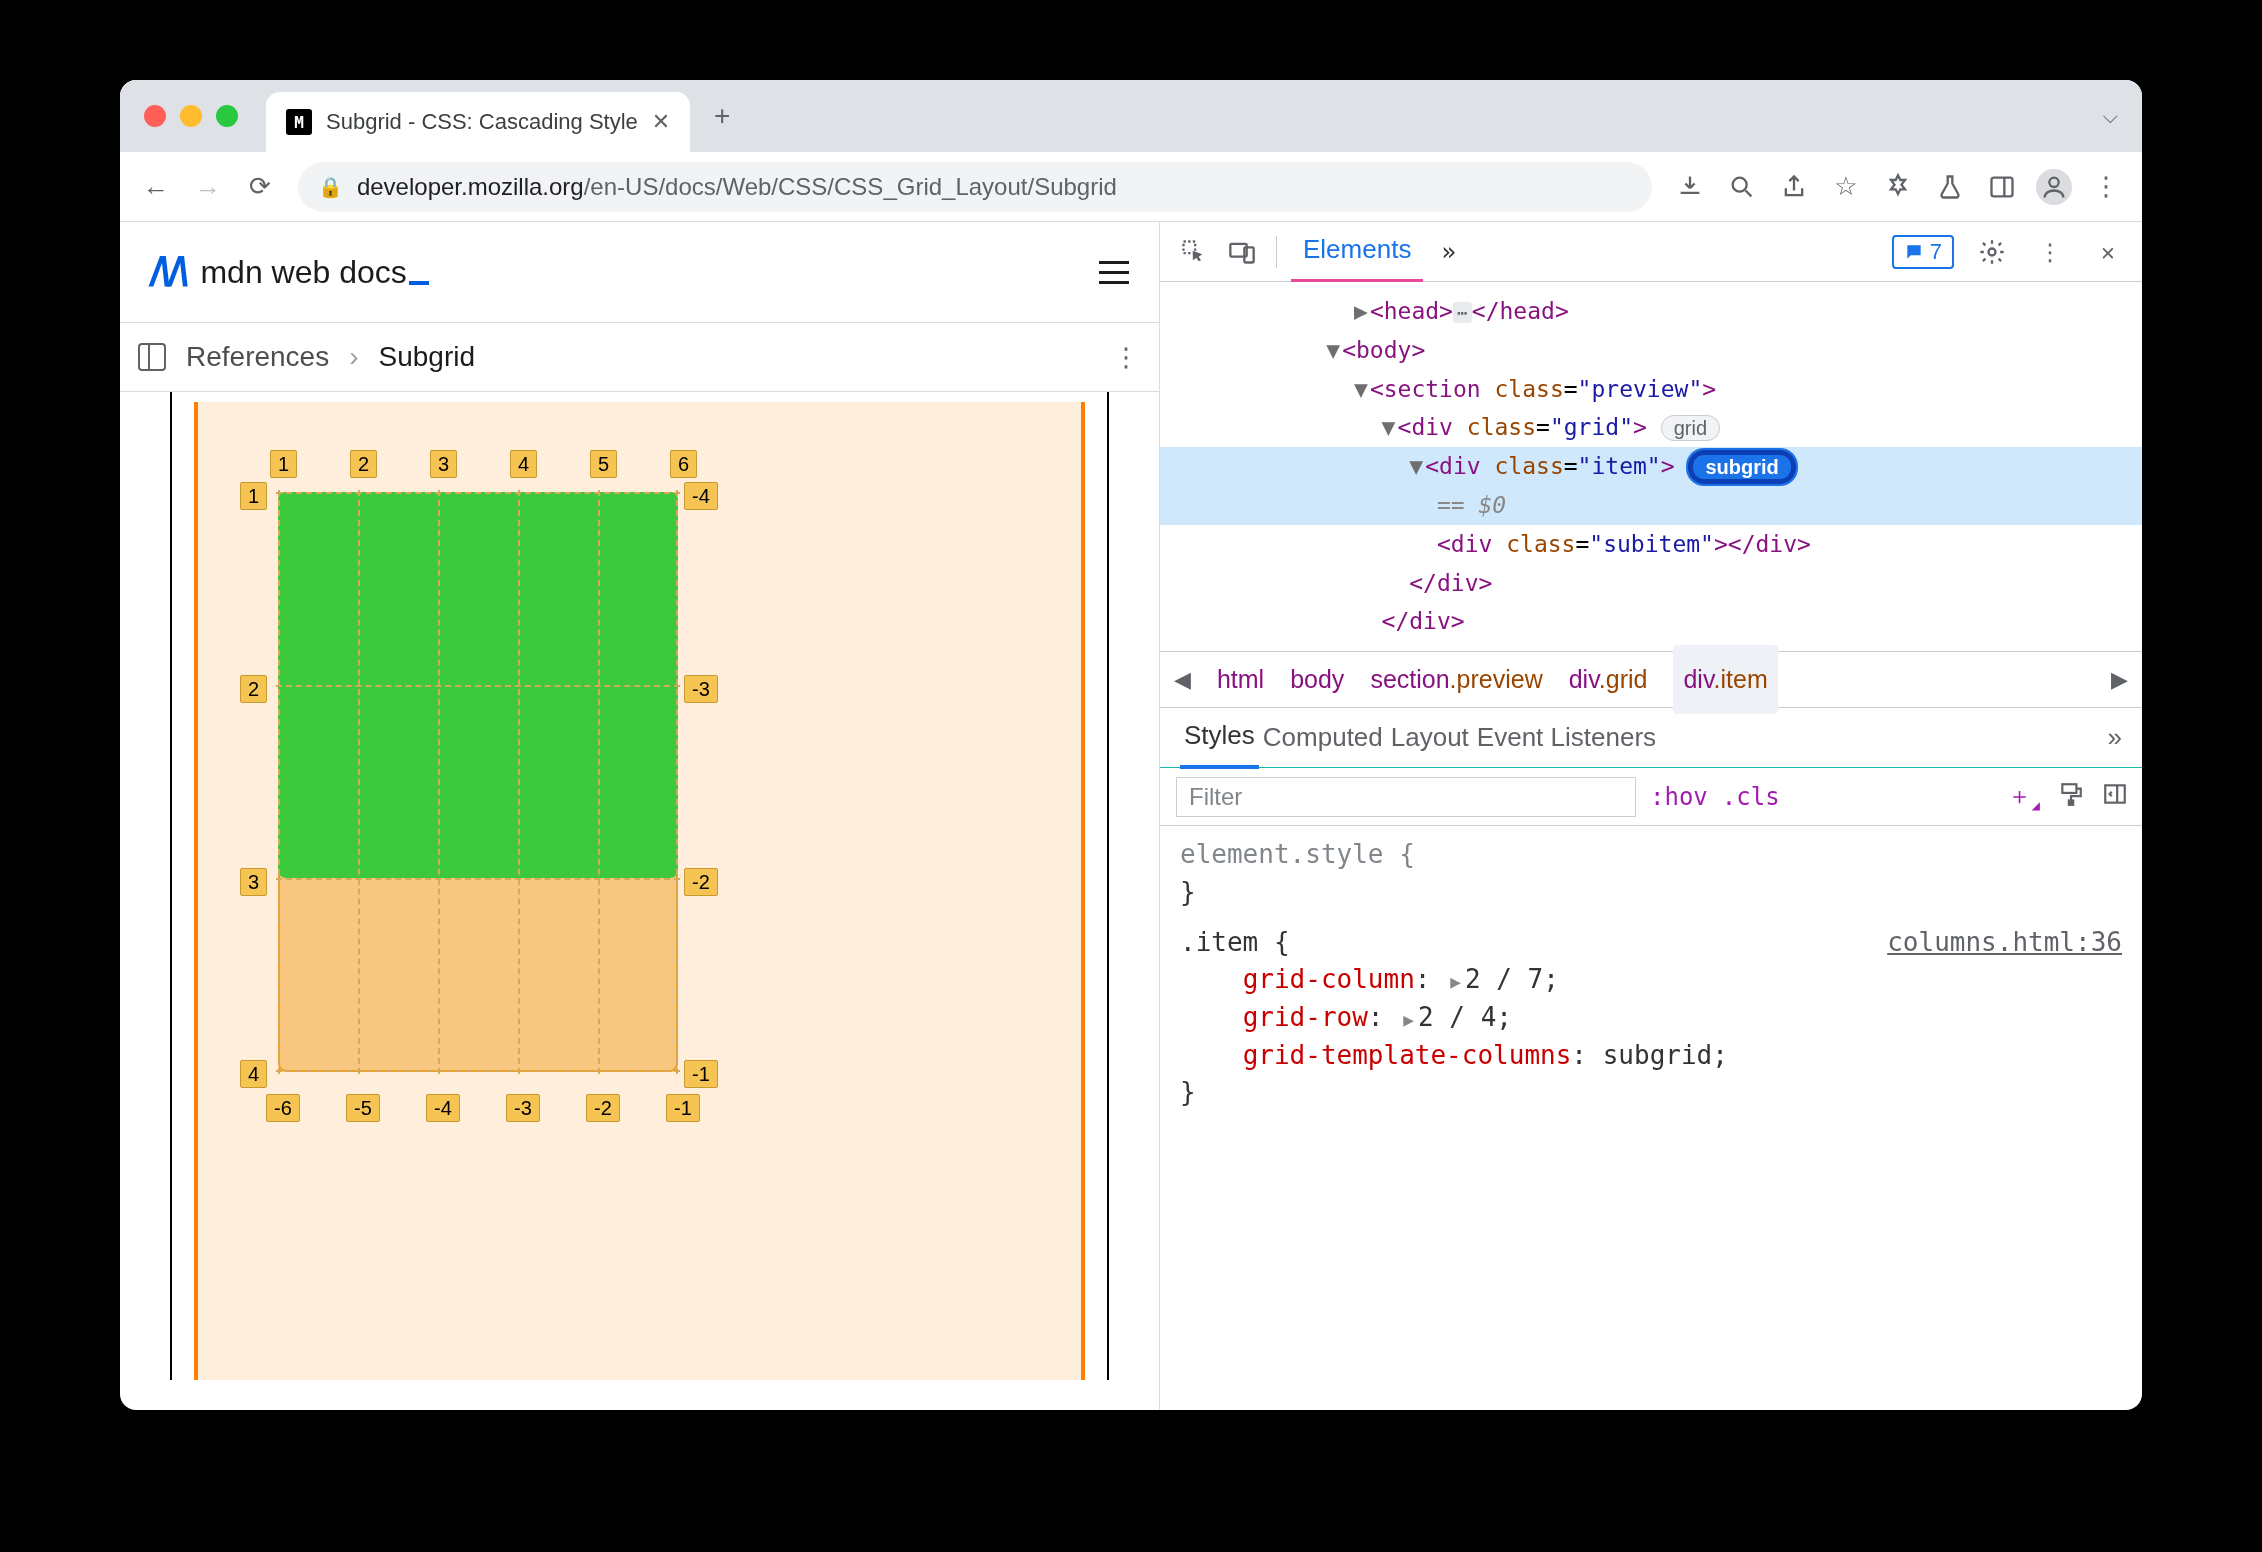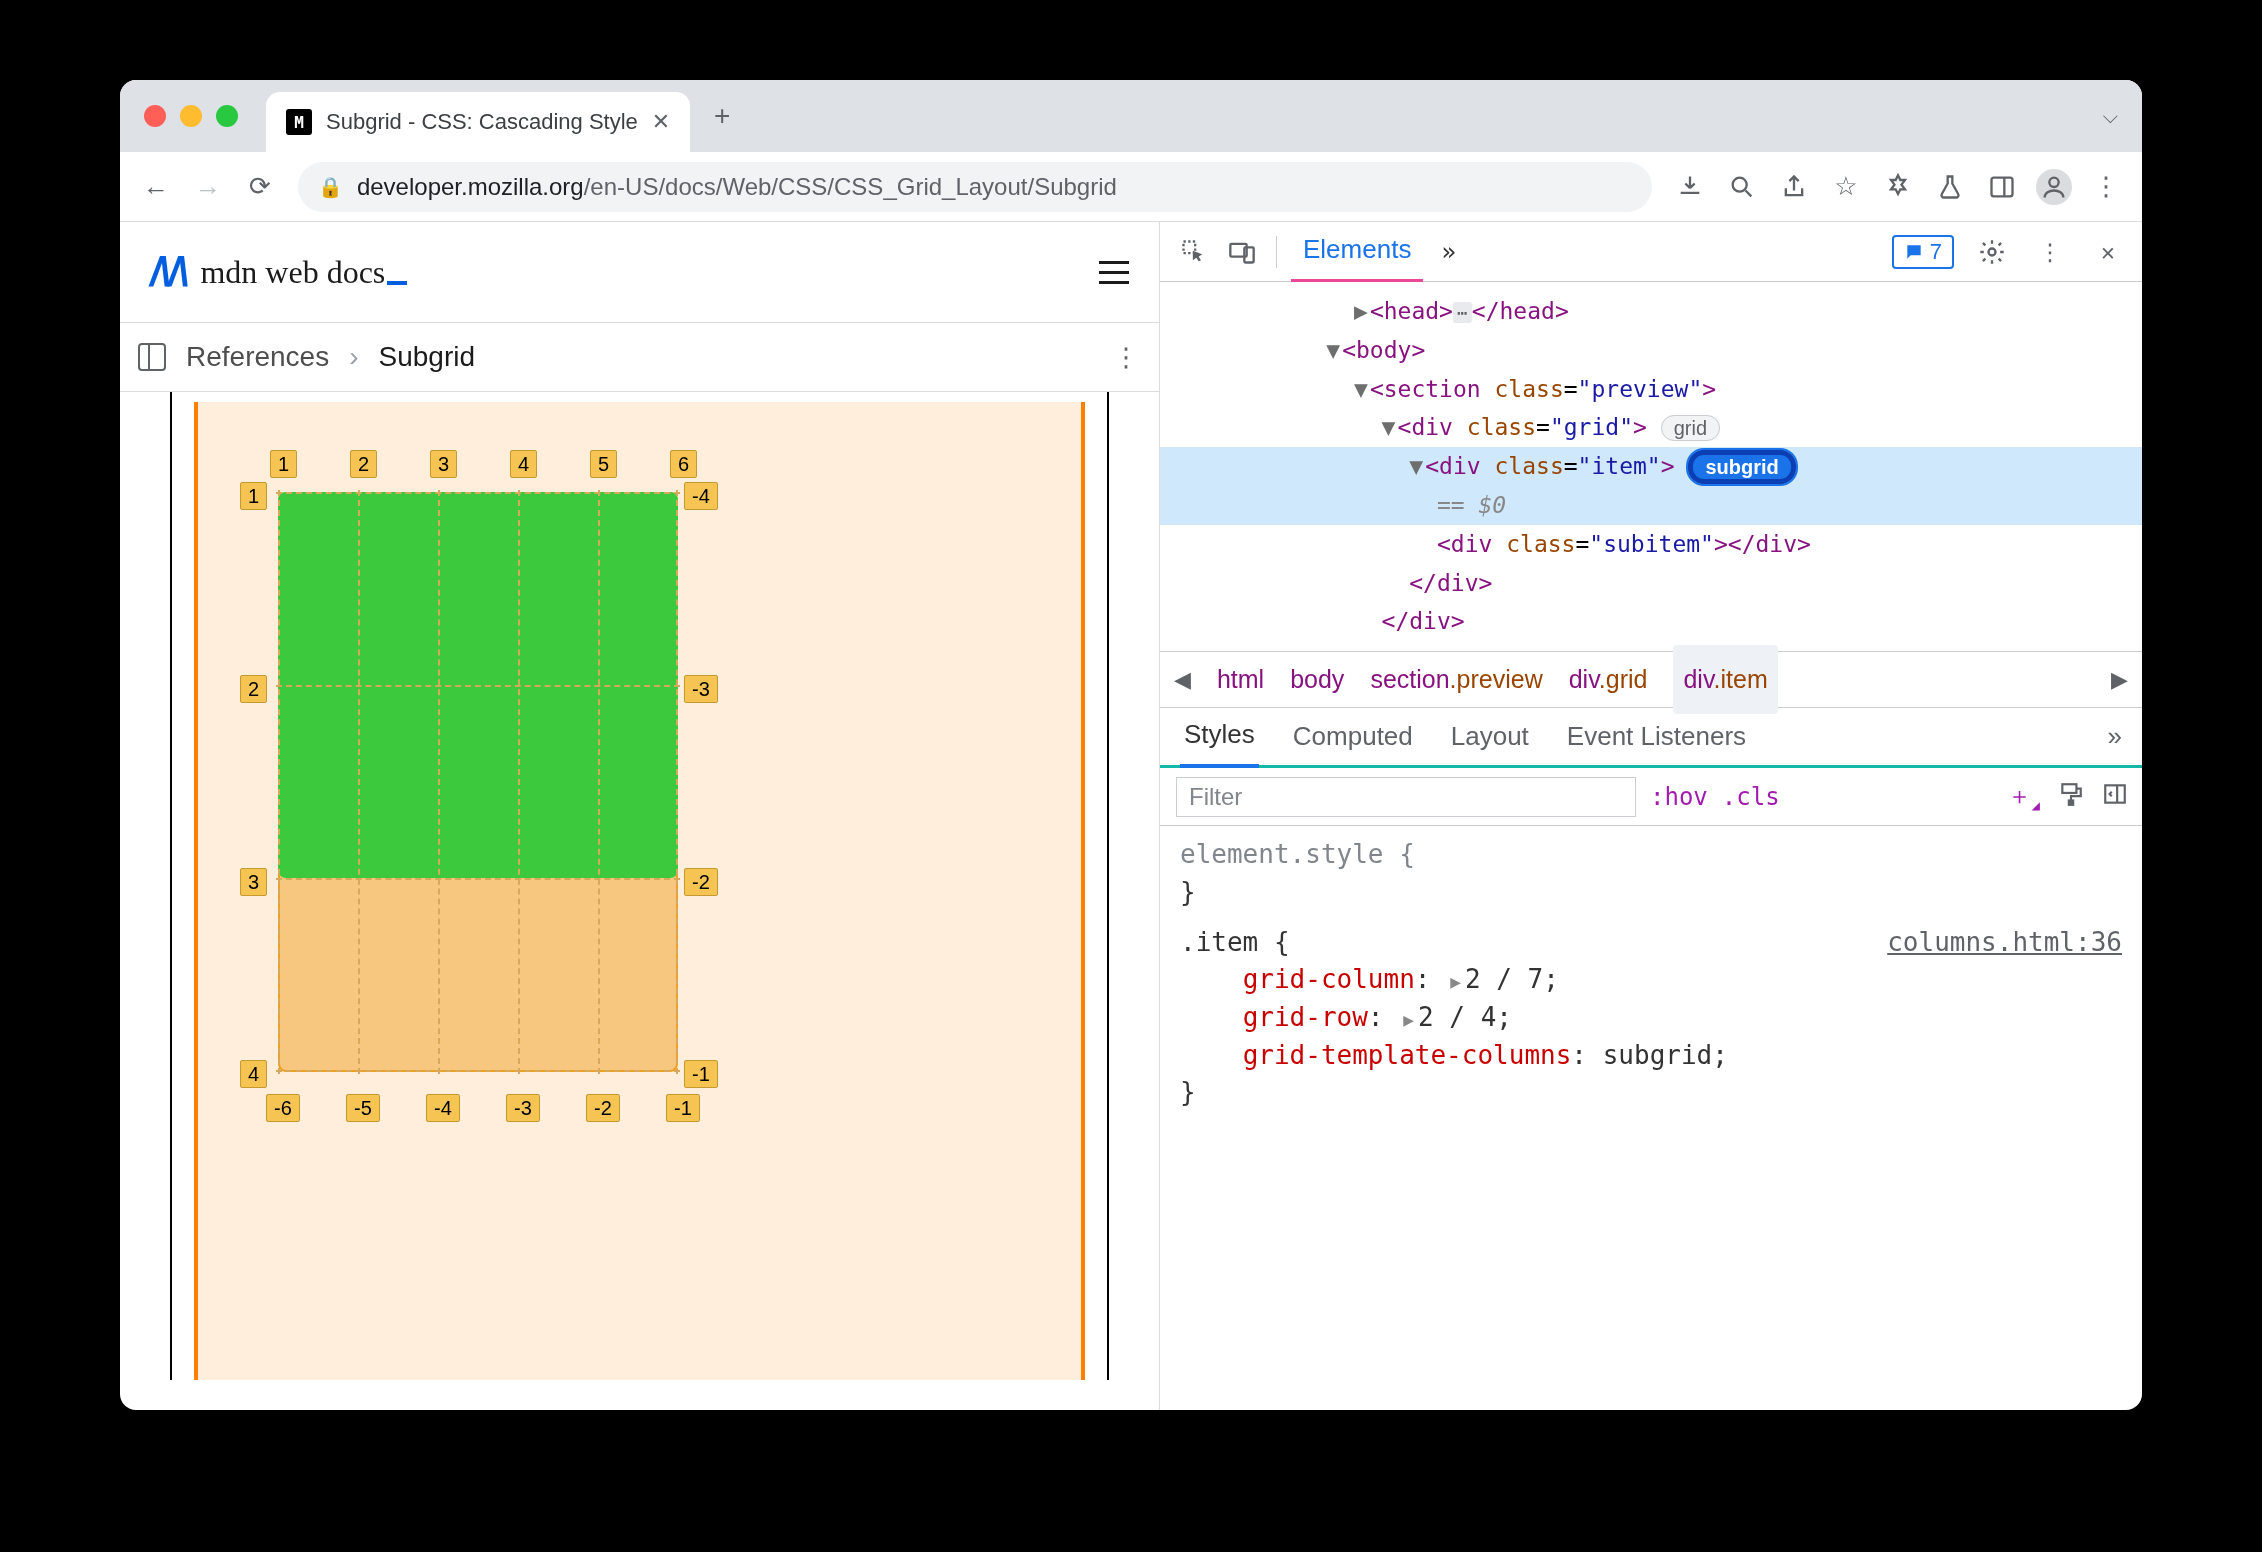--- a/index.html
+++ b/index.html
@@ -31,21 +31,21 @@
   .avatar { width: 36px; height: 36px; border-radius: 50%; background: #dadce0; display: flex; align-items: center; justify-content: center; }
 
   
   .main { display: flex; height: calc(100% - 142px); }
 
   
   .page { width: 1040px; border-right: 1px solid #dadce0; display: flex; flex-direction: column; overflow: hidden; }
   .mdnhead { height: 100px; display: flex; align-items: center; padding: 0 30px; }
   .mdnlogo { display: flex; align-items: center; gap: 14px; }
   .mdnlogo-mark { font-size: 40px; font-weight: 800; color: #015fdf; letter-spacing: -2px; font-style: italic; font-family: Arial Black, sans-serif; }
-  .mdnlogo-text { font-size: 32px; font-weight: 400; color: #1b1b1b; font-family: Liberation Serif, serif; }
+  .mdnlogo-text { font-size: 32px; font-weight: 400; color: #1b1b1b; }
   .mdnlogo-cursor { display: inline-block; width: 20px; height: 4px; background: #015fdf; margin-left: 2px; vertical-align: -2px; }
   .burger { margin-left: auto; display: flex; flex-direction: column; gap: 7px; cursor: pointer; }
   .burger span { width: 30px; height: 3px; background: #1b1b1b; }
 
   .crumbbar { height: 70px; border-top: 1px solid #dadce0; border-bottom: 1px solid #dadce0; background: #fff; display: flex; align-items: center; padding: 0 18px; gap: 20px; }
   .sidebar-toggle { width: 28px; height: 28px; border: 2px solid #5f6368; border-radius: 4px; position: relative; }
   .sidebar-toggle::before { content: ""; position: absolute; left: 8px; top: 0; bottom: 0; width: 2px; background: #5f6368; }
   .crumb { font-size: 28px; color: #4e4e4e; }
   .crumb.sep { color: #9aa0a6; }
   .crumb.active { color: #1b1b1b; }
@@ -84,21 +84,21 @@
   .badge { background: #f1f3f4; border: 1px solid #cacdd1; border-radius: 14px; padding: 1px 12px; font-size: 20px; color: #5f6368; font-family: -apple-system, sans-serif; }
   .badge.hl { background: #1a73e8; color: #fff; border: 5px solid #0b3fb3; border-radius: 16px; box-shadow: 0 0 0 2px #1a73e8; font-weight: 600; }
   .eqz { color: #888; font-style: italic; }
 
   .bcbar { height: 56px; border-bottom: 1px solid #cacdd1; display: flex; align-items: center; padding: 0 14px; gap: 26px; font-family: -apple-system, sans-serif; }
   .bcbar .arrow { color: #5f6368; font-size: 22px; }
   .bc { font-size: 25px; color: #881280; }
   .bc .cls { color: #994500; }
   .bc.active { background: #eef1f6; padding: 20px 10px; border-radius: 4px; }
 
-  .subtabs { height: 60px; border-bottom: 3px solid #14b8a6; display: flex; align-items: center; gap: 30px; padding: 0 20px; font-family: -apple-system, sans-serif; font-size: 26px; color: #5f6368; }
+  .subtabs { height: 60px; border-bottom: 1px solid #14b8a6; display: flex; align-items: center; padding: 0 20px; font-family: -apple-system, sans-serif; font-size: 26px; color: #5f6368; }
   .subtabs .st { padding: 14px 4px; }
   .subtabs .st.active { color: #333; border-bottom: 4px solid #1a73e8; }
   .subtabs .more { margin-left: auto; }
 
   .filterbar { height: 58px; border-bottom: 1px solid #cacdd1; display: flex; align-items: center; padding: 0 0 0 16px; gap: 14px; }
   .filterbox { flex: 0 0 460px; height: 40px; border: 1px solid #cacdd1; padding: 0 12px; font-family: -apple-system, sans-serif; font-size: 24px; color: #80868b; display: flex; align-items: center; }
   .filteropt { font-family: Menlo, monospace; font-size: 24px; color: #a21caf; }
   .filterbar .right { margin-left: auto; display: flex; align-items: center; gap: 18px; padding-right: 14px; }
 
   .styles { flex: 1; padding: 10px 20px; font-family: Menlo, Consolas, monospace; font-size: 26px; color: #333; line-height: 1.45; overflow: hidden; }

